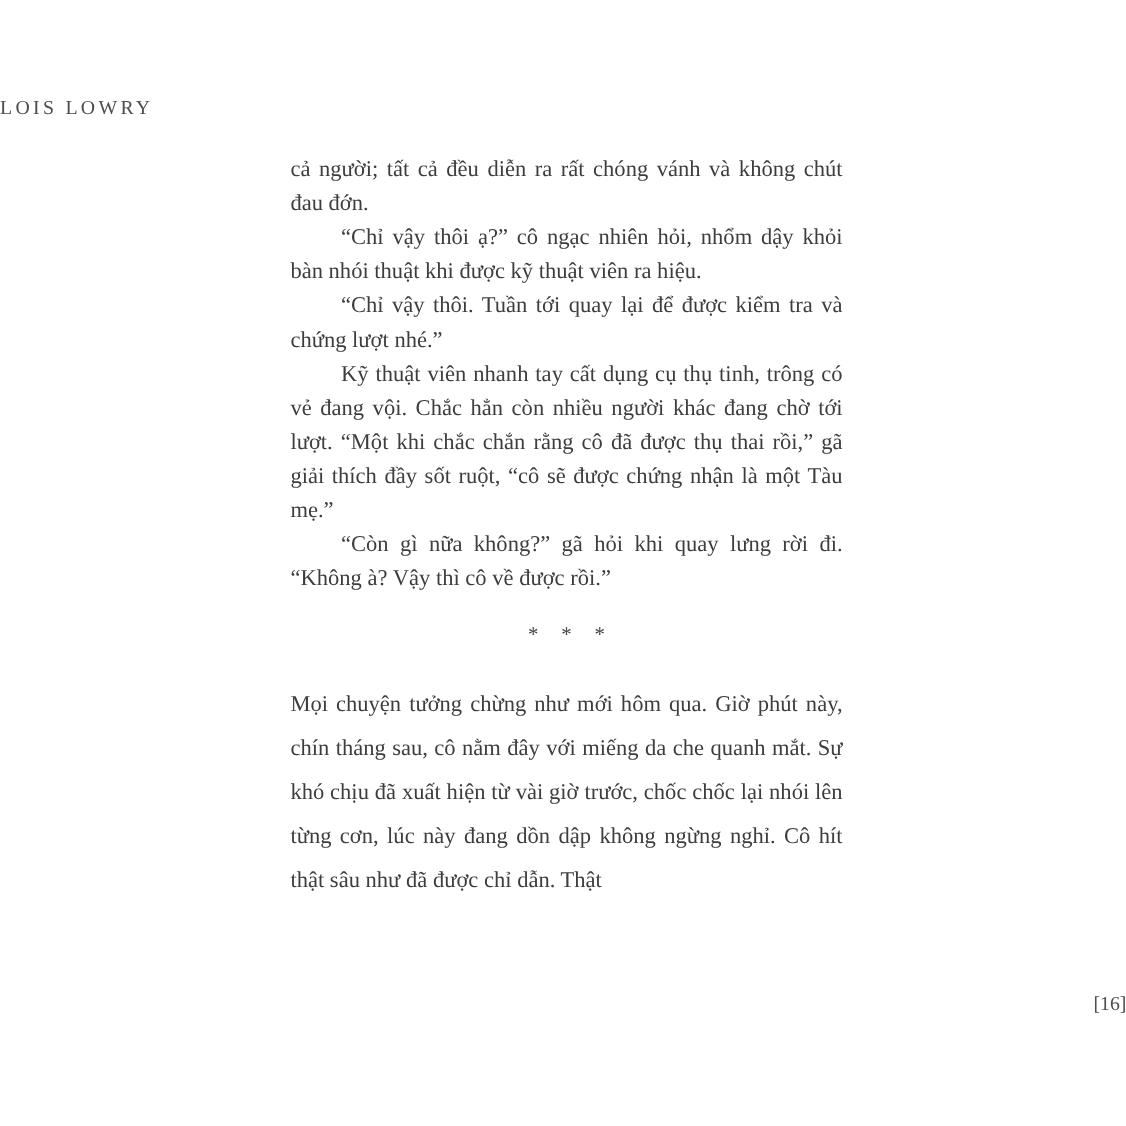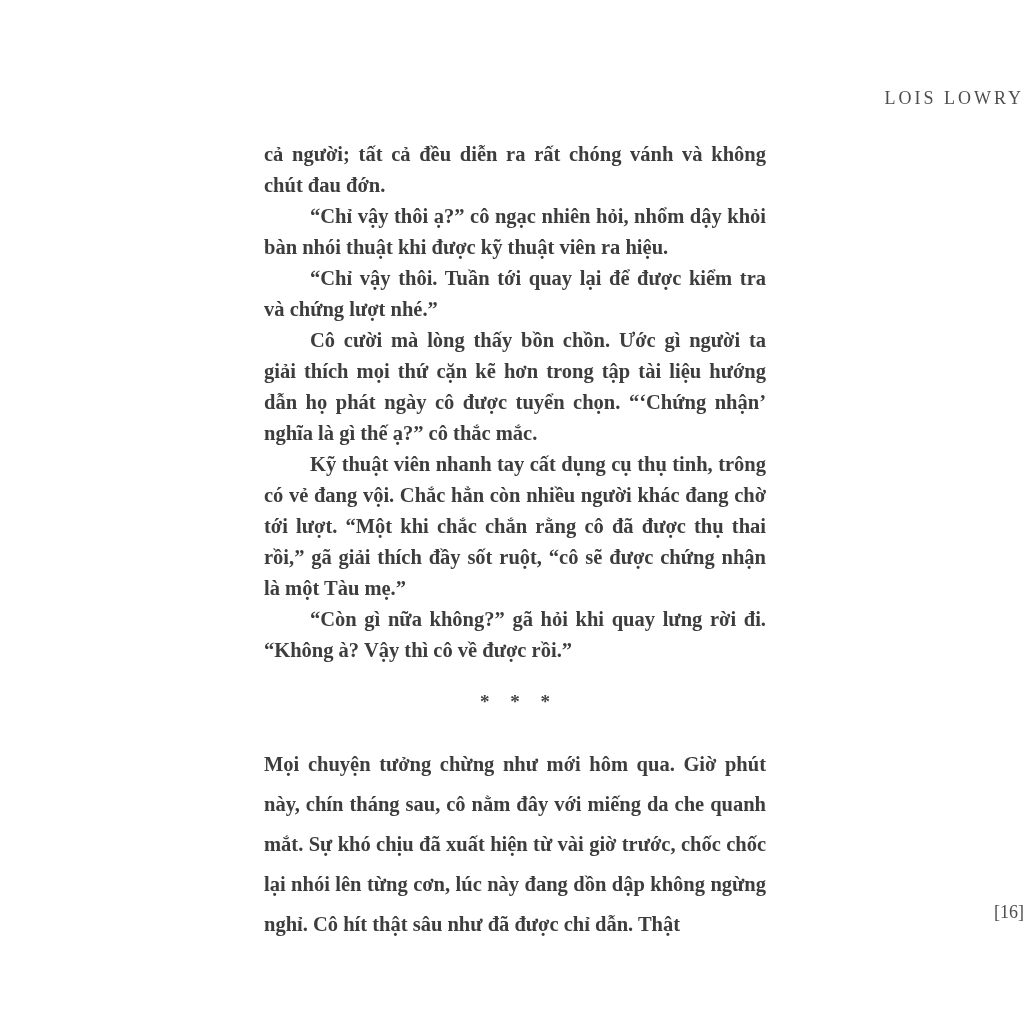--- a/index.html
+++ b/index.html
@@ -13,38 +13,37 @@
     height: 1024px;
     background: #ffffff;
     font-family: "Liberation Serif", "DejaVu Serif", serif;
     overflow: hidden;
   }
   .running-head {
     position: absolute;
     top: 88px;
     left: 0;
     right: 0;
-    text-align: right;
+    text-align: left;
     font-size: 18px;
     letter-spacing: 3px;
     color: #4d4d4d;
   }
   .text-block {
     position: absolute;
     left: 264px;
     top: 139px;
     width: 502px;
     font-size: 20.5px;
     line-height: 31px;
     color: #3d3d3d;
     text-align: justify;
   }
   .text-block p {
     margin: 0;
-    font-weight: bold;
   }
   .text-block p.indent {
     text-indent: 46px;
   }
   .text-block p.loose {
     line-height: 40px;
   }
   .separator {
     text-align: center;
     text-indent: 0;
@@ -66,21 +65,20 @@
 </head>
 <body>
 
 <div class="page">
   <div class="running-head">LOIS LOWRY</div>
 
   <div class="text-block" id="body-text">
       <p>cả người; tất cả đều diễn ra rất chóng vánh và không chút đau đớn.</p>
       <p class="indent">“Chỉ vậy thôi ạ?” cô ngạc nhiên hỏi, nhổm dậy khỏi bàn nhói thuật khi được kỹ thuật viên ra hiệu.</p>
       <p class="indent">“Chỉ vậy thôi. Tuần tới quay lại để được kiểm tra và chứng lượt nhé.”</p>
-      <p class="indent">Cô cười mà lòng thấy bồn chồn. Ước gì người ta giải thích mọi thứ cặn kẽ hơn trong tập tài liệu hướng dẫn họ phát ngày cô được tuyển chọn. “‘Chứng nhận’ nghĩa là gì thế ạ?” cô thắc mắc.</p>
       <p class="indent">Kỹ thuật viên nhanh tay cất dụng cụ thụ tinh, trông có vẻ đang vội. Chắc hẳn còn nhiều người khác đang chờ tới lượt. “Một khi chắc chắn rằng cô đã được thụ thai rồi,” gã giải thích đầy sốt ruột, “cô sẽ được chứng nhận là một Tàu mẹ.”</p>
       <p class="indent">“Còn gì nữa không?” gã hỏi khi quay lưng rời đi. “Không à? Vậy thì cô về được rồi.”</p>
       <p class="separator">* * *</p>
       <p class="loose">Mọi chuyện tưởng chừng như mới hôm qua. Giờ phút này, chín tháng sau, cô nằm đây với miếng da che quanh mắt. Sự khó chịu đã xuất hiện từ vài giờ trước, chốc chốc lại nhói lên từng cơn, lúc này đang dồn dập không ngừng nghỉ. Cô hít thật sâu như đã được chỉ dẫn. Thật</p>
     </div>
 
   <div class="page-number">[16]</div>
 </div>
 
 </body></html>

